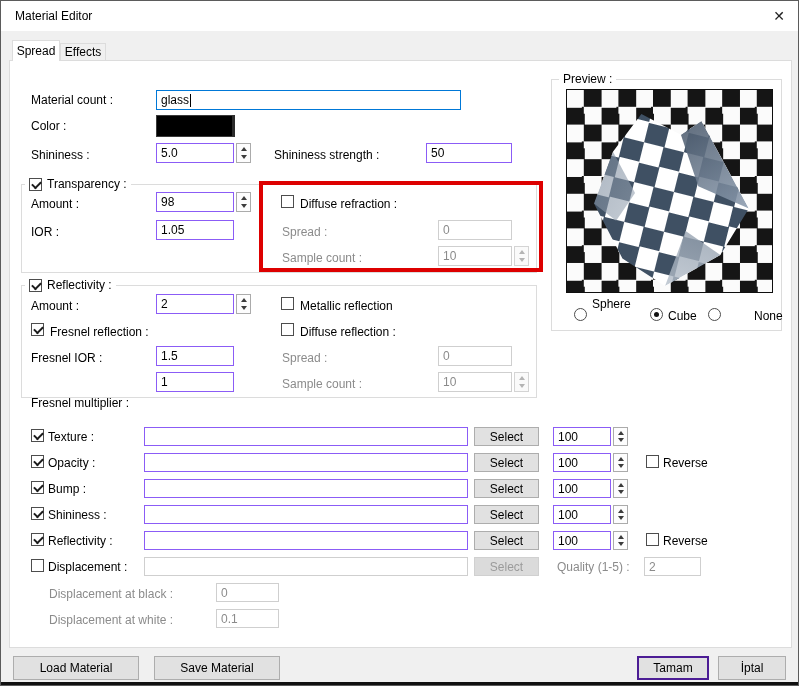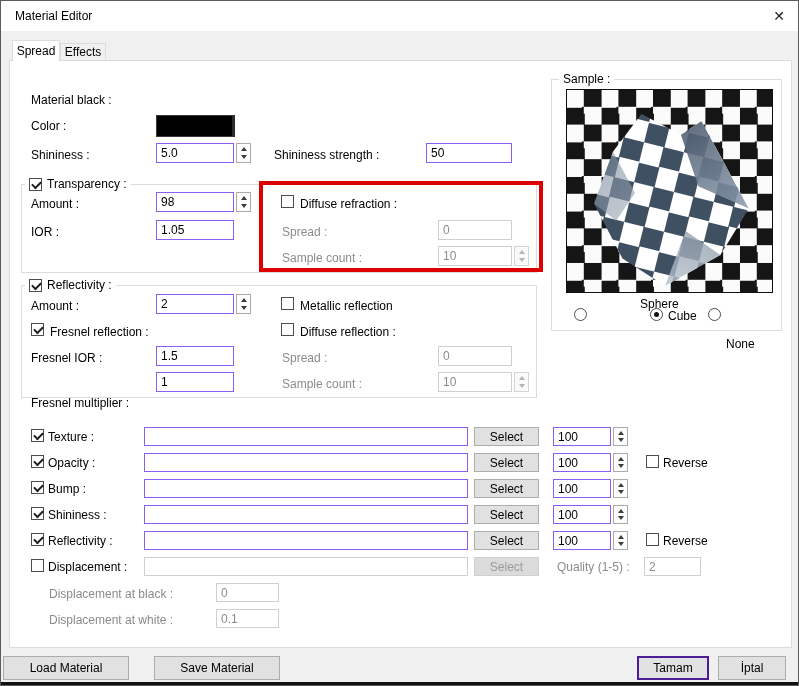--- a/index.html
+++ b/index.html
@@ -73,21 +73,25 @@
 
   <div class="titlebar">
     <div class="title">Material Editor</div>
     <div class="close-btn">✕</div>
   </div>
 
   <div class="tab inactive">Effects</div>
   <div class="tab active">Spread</div>
   <div class="page"></div>
 
-  <div class="lbl" style="left:30px;top:92px;">Material black :</div>
+  <div class="lbl" style="left:30px;top:92px;">Material count :</div>
+  <div class="textbox focused" style="left:155px;top:89px;width:305px;height:20px;">
+    <span>glass</span>
+      <span class="caret"></span>
+  </div>
   <div class="lbl" style="left:30px;top:118px;">Color :</div>
   <div class="color-swatch" style="left:155px;top:114px;width:79px;height:22px;"></div>
   <div class="lbl" style="left:30px;top:147px;">Shininess :</div>
   <div class="textbox" style="left:155px;top:142px;width:78px;height:20px;">
       <span>5.0</span>
     </div>
   <div class="spin" style="left:235px;top:142px;height:20px;">
     <div class="tri-up"></div>
     <div class="tri-down"></div>
   </div>
@@ -262,36 +266,36 @@
   <div class="lbl dis" style="left:48px;top:586px;">Displacement at black :</div>
   <div class="textbox dis" style="left:215px;top:582px;width:63px;height:19px;">
       <span>0</span>
     </div>
   <div class="lbl dis" style="left:48px;top:612px;">Displacement at white :</div>
   <div class="textbox dis" style="left:215px;top:608px;width:63px;height:19px;">
       <span>0.1</span>
     </div>
 
   <div class="groupbox" style="left:550px;top:78px;width:231px;height:252px;">
-    <span class="legend">Sample :</span>
+    <span class="legend">Preview :</span>
   </div>
   <div class="preview-img">
     <div class="glass-cube">
       <div class="glass-fill"></div>
       <div class="facet f1"></div>
       <div class="facet f2"></div>
       <div class="facet f3"></div>
     </div>
   </div>
   <span class="radio" style="left:573px;top:307px;"></span>
-  <div class="lbl" style="left:591px;top:296px;margin-left:48px;">Sphere</div>
+  <div class="lbl" style="left:591px;top:296px;">Sphere</div>
   <span class="radio checked" style="left:649px;top:307px;"></span>
   <div class="lbl" style="left:667px;top:308px;">Cube</div>
   <span class="radio" style="left:707px;top:307px;"></span>
-  <div class="lbl" style="left:725px;top:308px;margin-top:28px;">None</div>
-
-  <div class="btn" style="left:2px;top:655px;width:126px;height:24px;">Load Material</div>
+  <div class="lbl" style="left:753px;top:308px;">None</div>
+
+  <div class="btn" style="left:12px;top:655px;width:126px;height:24px;">Load Material</div>
   <div class="btn" style="left:153px;top:655px;width:126px;height:24px;">Save Material</div>
   <div class="btn default" style="left:636px;top:655px;width:72px;height:24px;">Tamam</div>
   <div class="btn" style="left:717px;top:655px;width:68px;height:24px;">İptal</div>
 
   <div class="bottom-strip"></div>
 </div>
 
 </body></html>

